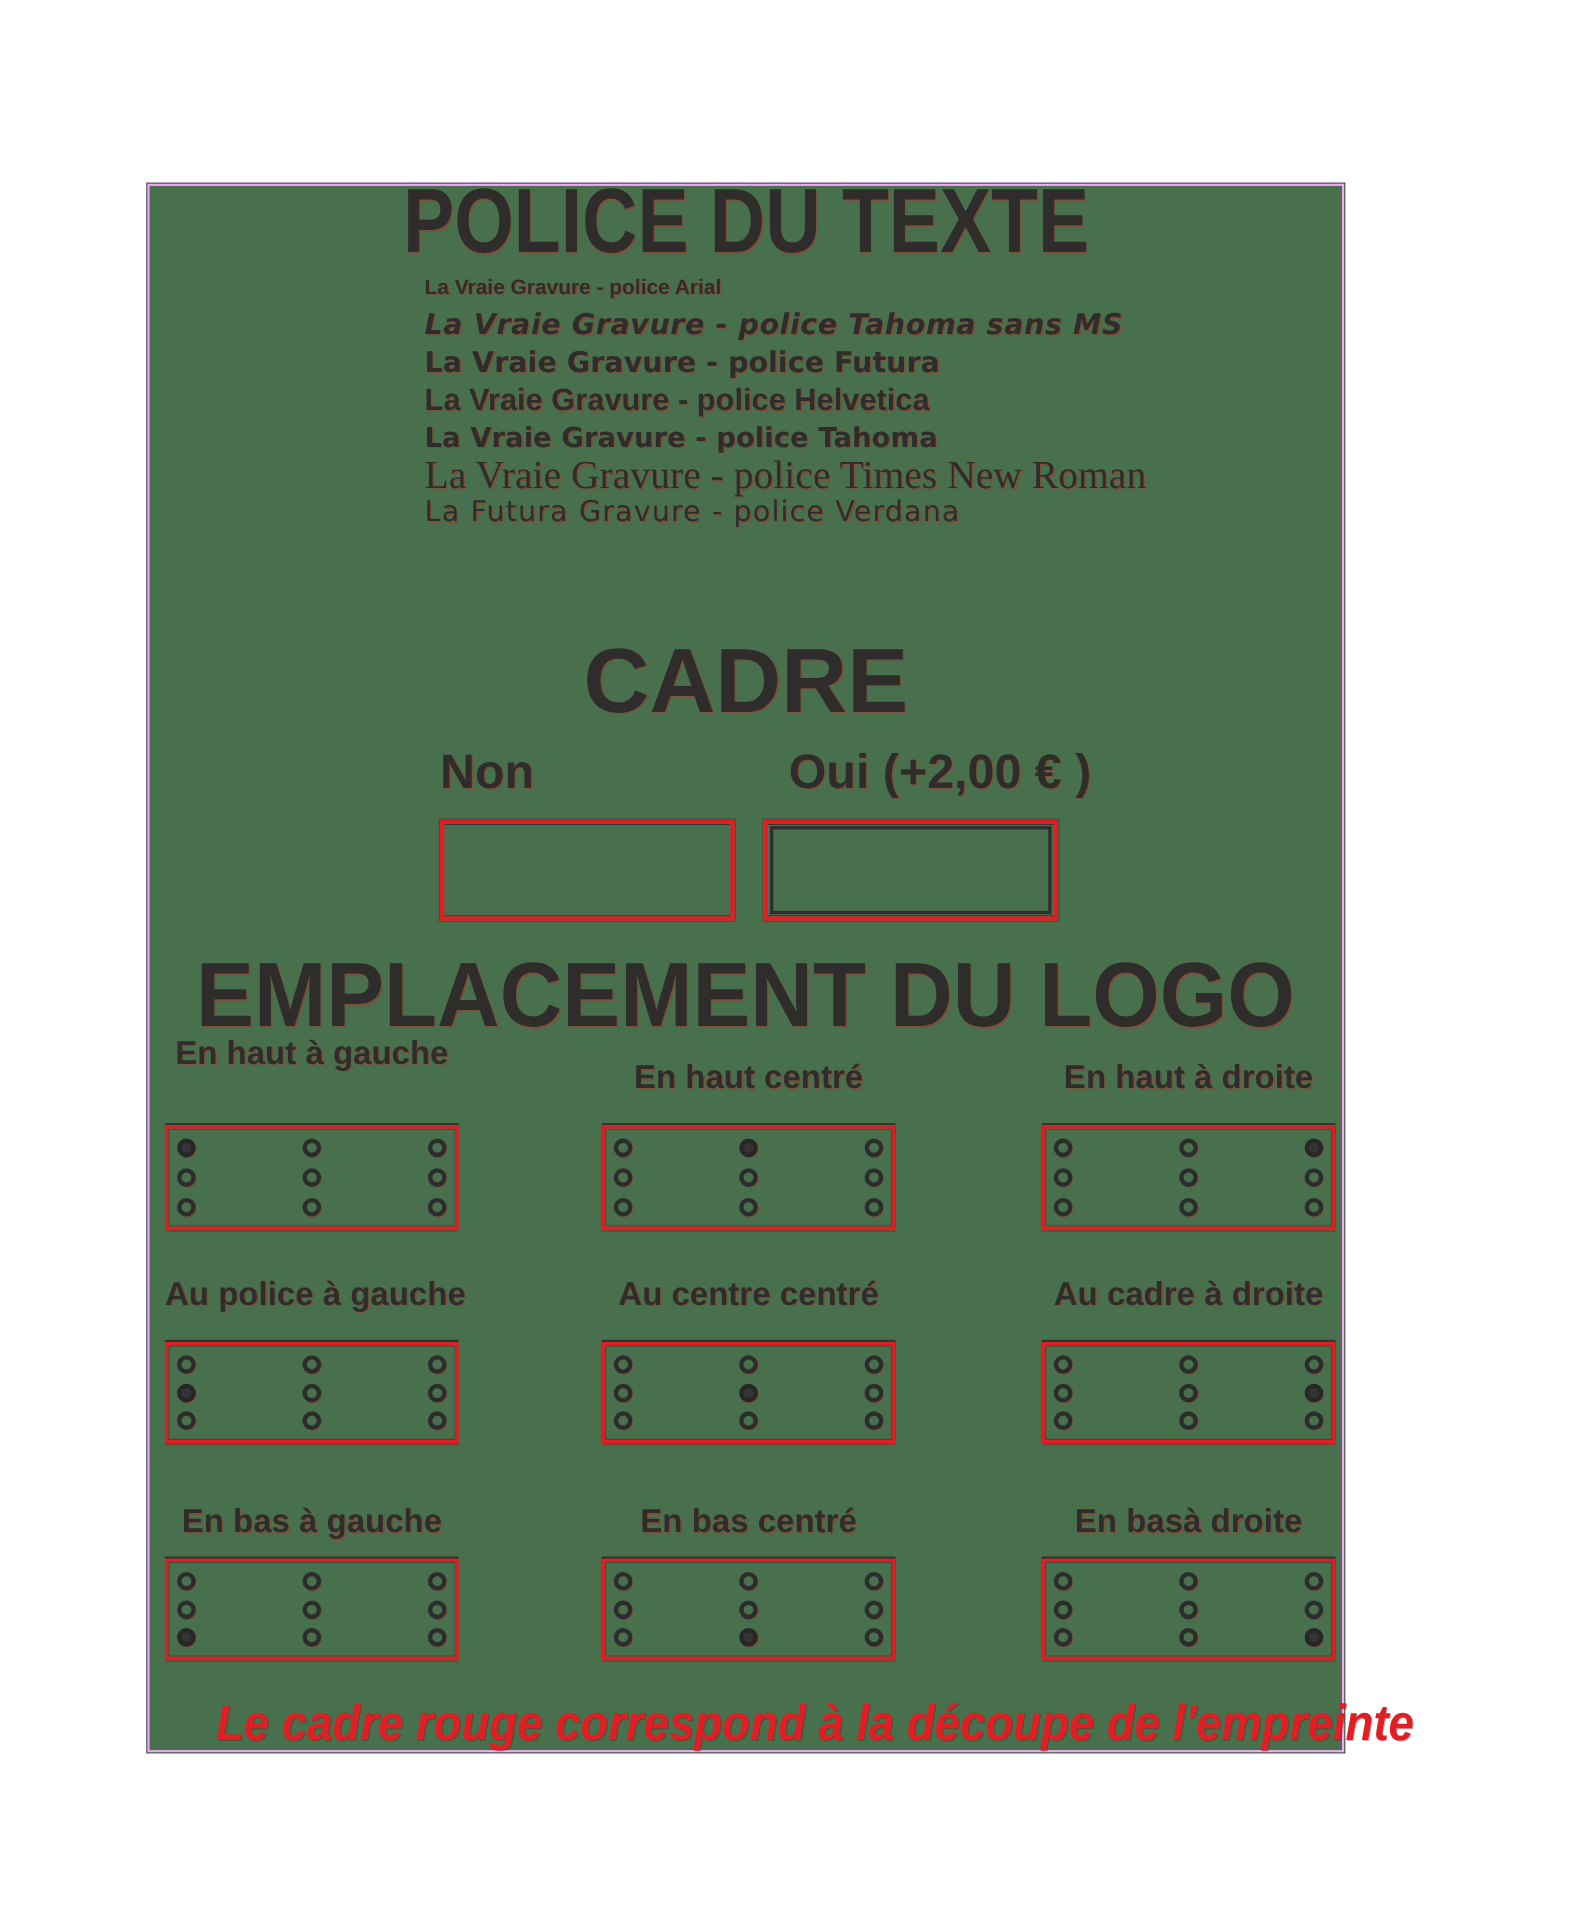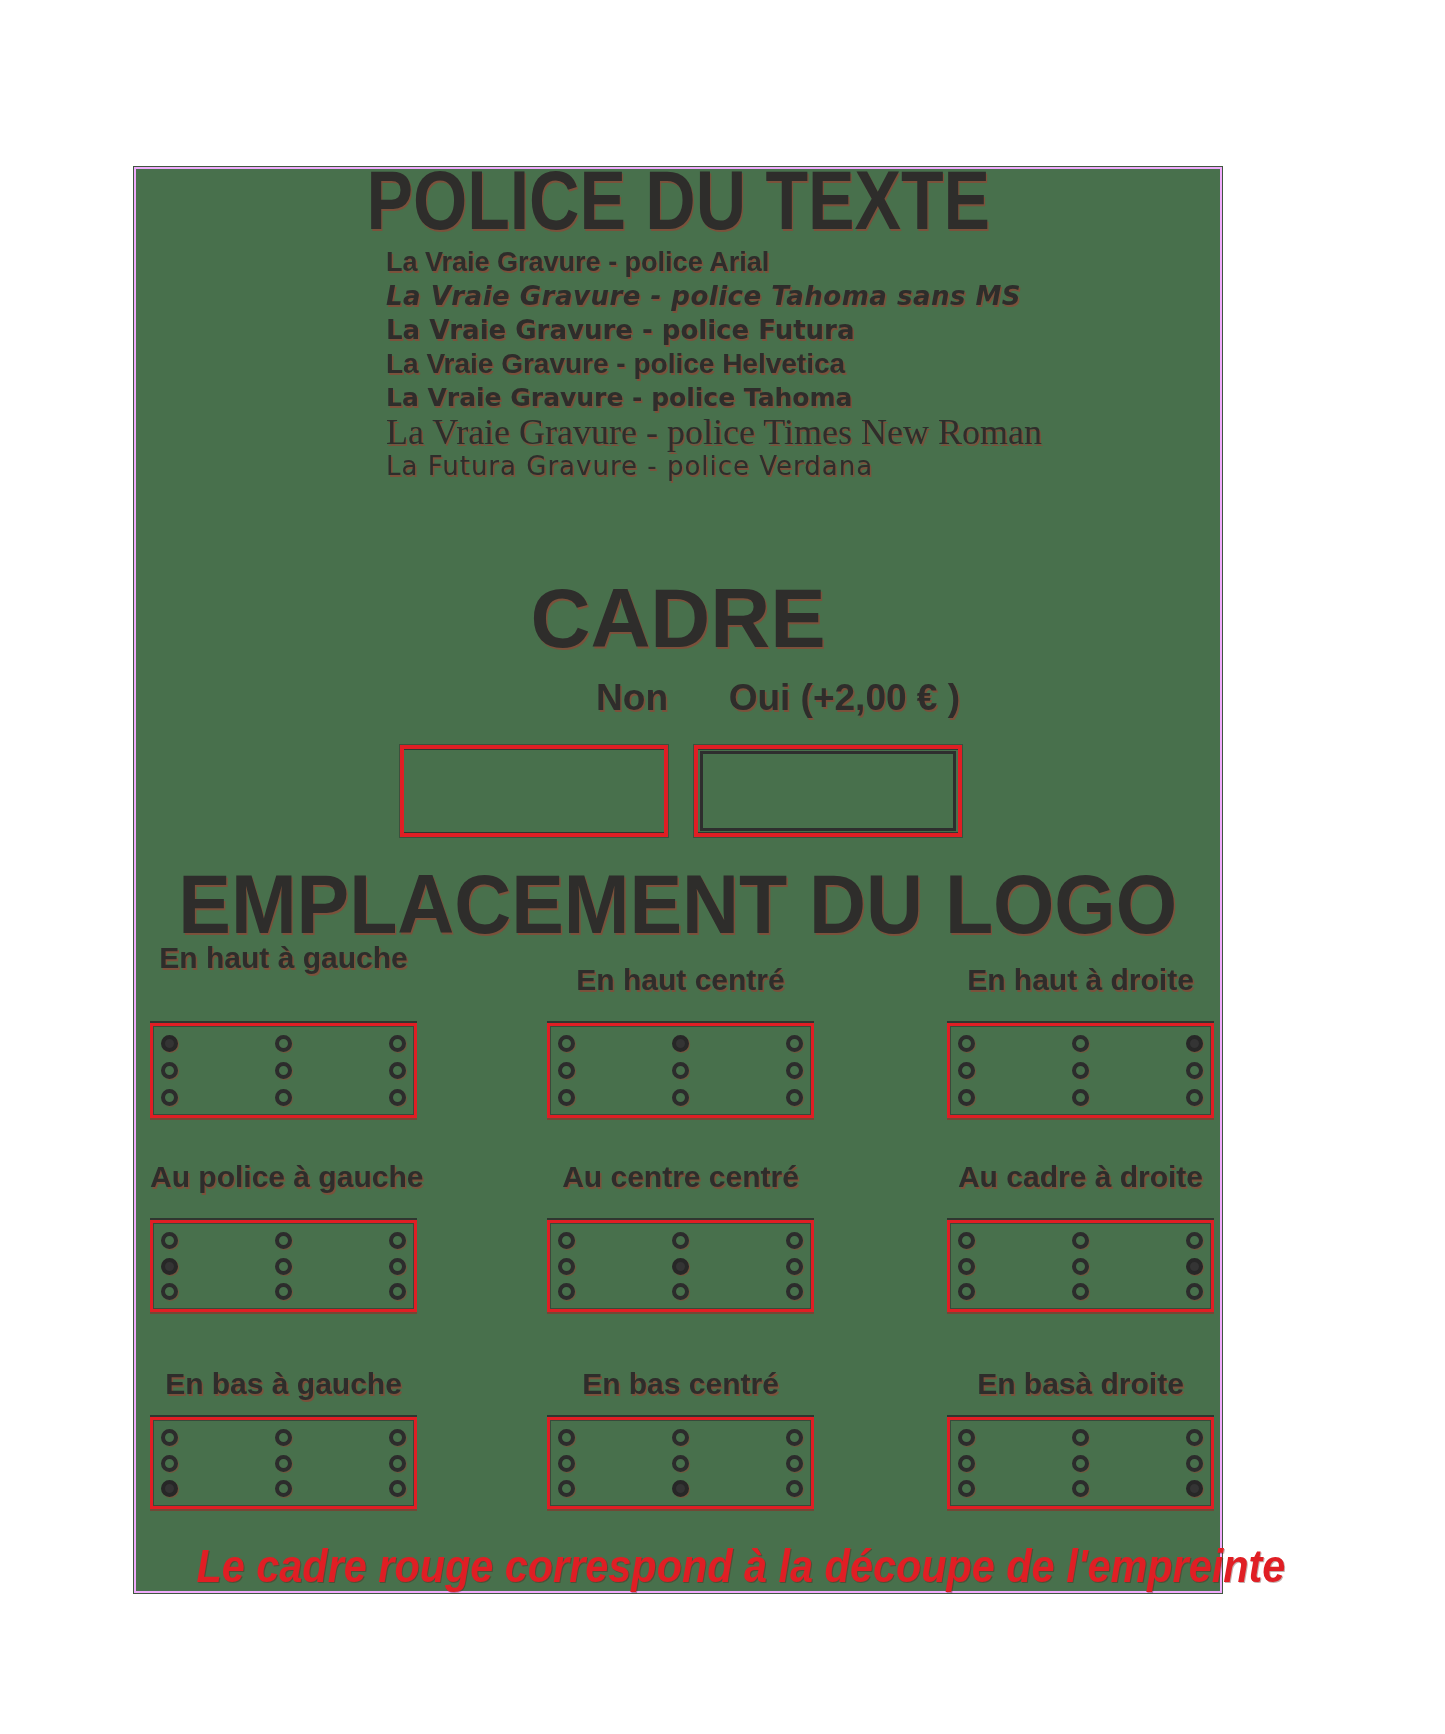--- a/index.html
+++ b/index.html
@@ -11,32 +11,32 @@
   .board{position:relative;width:100%;height:100%;background:var(--green,#48704C);}
 
   .ink{color:var(--ink,#2E2D2B);text-shadow:1.5px 1.5px 0 rgba(200,35,35,.40);}
   .h-big{position:absolute;left:0;width:100%;text-align:center;font-weight:bold;
         font-size:83px;line-height:1;white-space:nowrap;}
   .squeeze{display:inline-block;transform:scaleX(.84);transform-origin:50% 50%;}
   .squeeze2{display:inline-block;transform:scaleX(.95);transform-origin:50% 50%;}
 
   
   .font-list{position:absolute;left:250px;top:76px;display:flex;flex-direction:column;}
-  .font-line{height:34px;line-height:34px;font-size:27px;white-space:nowrap;}
+  .font-line{height:34px;line-height:34px;font-size:19px;white-space:nowrap;}
   .f-arial{font-family:"Liberation Sans",sans-serif;font-weight:bold;}
   .f-baskerville{font-family:"Liberation Serif",serif;font-weight:400;font-size:28px;}
   .f-comic{font-family:"DejaVu Sans",sans-serif;font-weight:bold;font-style:oblique 4deg;font-size:26px;letter-spacing:.5px;}
   .f-futura{font-family:"DejaVu Sans",sans-serif;font-weight:bold;font-size:26px;}
   .f-helvetica{font-family:"Liberation Sans",sans-serif;font-weight:bold;font-size:28px;}
   .f-tahoma{font-family:"DejaVu Sans",sans-serif;font-weight:bold;font-size:25px;}
   .f-times{font-family:"Liberation Serif",serif;font-weight:400;font-size:36px;}
   .f-verdana{font-family:"DejaVu Sans",sans-serif;font-weight:400;font-size:26px;letter-spacing:1px;}
 
   
-  .opt-label{position:absolute;width:268px;text-align:right;font-size:37px;font-weight:bold;white-space:nowrap;}
+  .opt-label{position:absolute;width:268px;text-align:left;font-size:44px;font-weight:bold;white-space:nowrap;}
   .opt-rect{position:absolute;width:268px;height:92px;box-sizing:border-box;
         border:4px solid var(--red,#E01E24);
         box-shadow:0 0 0 1px rgba(44,44,44,.45),
                    inset 0 1px 0 rgba(44,44,44,.85),
                    inset 0 -1px 0 rgba(44,44,44,.85);}
   .opt-rect-inner{box-sizing:border-box;margin:2px;height:calc(100% - 4px);
         border:3px solid #2e2e2e;}
 
   
   .pos-label{position:absolute;width:267px;text-align:center;font-size:30px;font-weight:bold;white-space:nowrap;}
@@ -71,21 +71,21 @@
         <div class="font-line f-futura ink">La Vraie Gravure - police Futura</div>
         <div class="font-line f-helvetica ink">La Vraie Gravure - police Helvetica</div>
         <div class="font-line f-tahoma ink">La Vraie Gravure - police Tahoma</div>
         <div class="font-line f-times ink">La Vraie Gravure - police Times New Roman</div>
         <div class="font-line f-verdana ink">La Futura Gravure - police Verdana</div>
       </div>
 
       <div class="h-big ink" style="top:408px;"><span>CADRE</span></div>
 
       <div class="opt-label ink" style="left:264px;top:508px;">Non</div>
-      <div class="opt-label ink" style="left:556px;top:508px;">Oui (+2,00 € )</div>
+      <div class="opt-label ink" style="left:581px;top:508px;">Oui (+2,00 € )</div>
 
       <div class="opt-rect" style="left:264px;top:576px;"></div>
       <div class="opt-rect" style="left:558px;top:576px;">
         <div class="opt-rect-inner"></div>
       </div>
 
       <div class="h-big ink" style="top:694px;"><span class="squeeze2">EMPLACEMENT DU LOGO</span></div>
 
       <div class="pos-label ink" style="left:14px;top:772px;">En haut à gauche</div>
       <div class="pos-label ink" style="left:411px;top:794px;">En haut centré</div>

